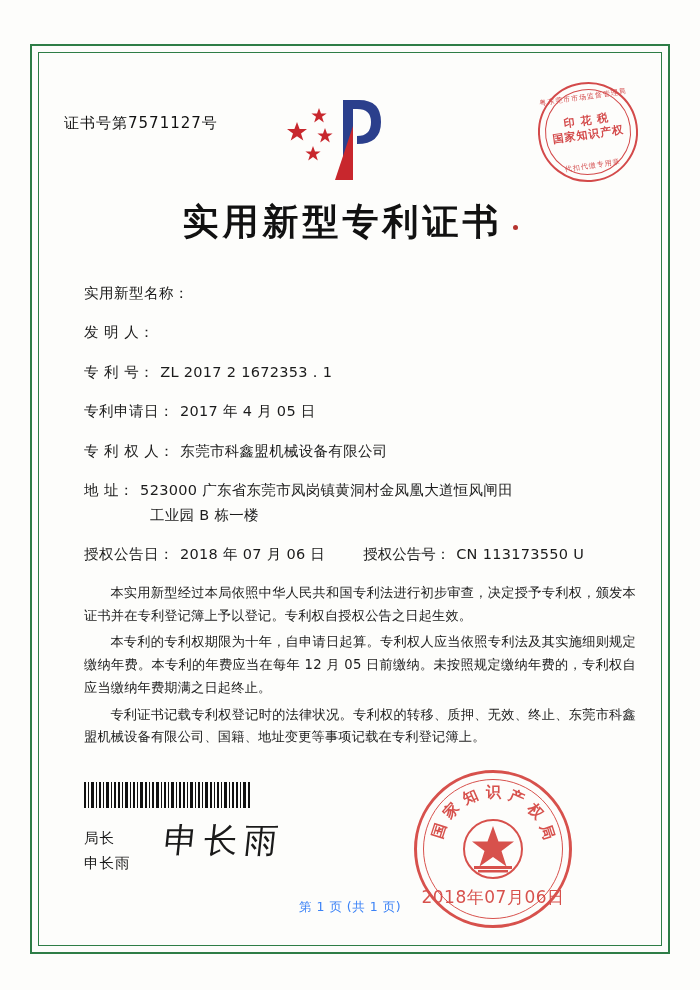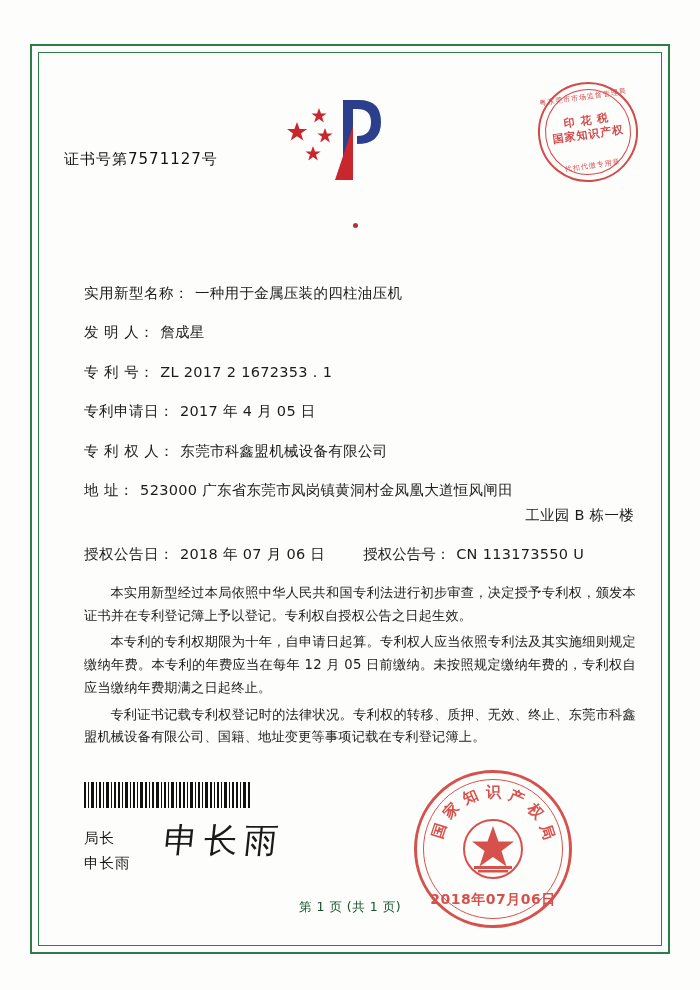--- a/index.html
+++ b/index.html
@@ -46,21 +46,20 @@
     left: 56px; top: 70px; right: 56px; bottom: 60px;
   }
 
   
   .cert-no {
     position: absolute;
     left: 8px; top: 44px;
     font-size: 15px;
     letter-spacing: 1px;
     color: #111;
-    margin-top: 36px;
   }
   .stamp-red {
     position: absolute;
     right: 6px; top: 12px;
     width: 96px; height: 96px;
     border-radius: 50%;
     border: 2px solid #d03b3b;
     color: #d03b3b;
     opacity: .92;
     transform: rotate(-8deg);
@@ -147,21 +146,20 @@
     letter-spacing: 0.5px;
   }
   .field .val {
     flex: 1 1 auto;
     padding-left: 6px;
     letter-spacing: 0.3px;
   }
   .field .val.sub {
     padding-left: 66px;
     margin-top: 2px;
-    text-align: right;
   }
   .field.two {
     justify-content: flex-start;
   }
   .field .right-lbl {
     margin-left: 38px;
     white-space: nowrap;
   }
 
   
@@ -244,33 +242,32 @@
     left: 50%; top: 50%;
     font-size: 15px;
     font-weight: bold;
     transform-origin: 0 0;
   }
   .seal .seal-date {
     position: absolute;
     left: 0; right: 0;
     bottom: 16px;
     text-align: center;
-    font-size: 14px;
+    font-size: 17px;
     letter-spacing: 0.5px;
-    font-weight: bold;
   }
 
   .footer {
     position: absolute;
     left: 0; right: 0;
     bottom: 14px;
     text-align: center;
     font-size: 12.5px;
     letter-spacing: 0.5px;
-    color: #14532d;
+    color: #3b82f6;
   }
 </style>
 </head>
 <body>
 
 <div class="page">
 
   <div class="border-outer"></div>
   <div class="border-inner"></div>
   <div class="corner tl"></div>
@@ -299,33 +296,31 @@
         <g fill="#c8272d">
           <polygon points="12,26 14.6,33 22,33 16,37.4 18.3,44.6 12,40.2 5.7,44.6 8,37.4 2,33 9.4,33"></polygon>
           <polygon points="34,12 36,17.4 41.6,17.4 37,20.8 38.8,26.4 34,23 29.2,26.4 31,20.8 26.4,17.4 32,17.4"></polygon>
           <polygon points="40,32 42,37.4 47.6,37.4 43,40.8 44.8,46.4 40,43 35.2,46.4 37,40.8 32.4,37.4 38,37.4"></polygon>
           <polygon points="28,50 30,55.4 35.6,55.4 31,58.8 32.8,64.4 28,61 23.2,64.4 25,58.8 20.4,55.4 26,55.4"></polygon>
         </g>
       </svg>
     </div>
 
     <div class="title">
-      <span class="dot"></span>
+      <span>实用新型专利证书</span><span class="dot"></span>
     </div>
 
     <div class="fields">
 
       <div class="field">
         <span class="lbl">实用新型名称：</span>
-        <span class="val">一种用于金属压装的四柱油压机</span>
       </div>
 
       <div class="field">
         <span class="lbl">发 明 人：</span>
-        <span class="val">詹成星</span>
       </div>
 
       <div class="field">
         <span class="lbl">专 利 号：</span>
         <span class="val">ZL 2017 2 1672353．1</span>
       </div>
 
       <div class="field">
         <span class="lbl">专利申请日：</span>
         <span class="val">2017 年 4 月 05 日</span>

